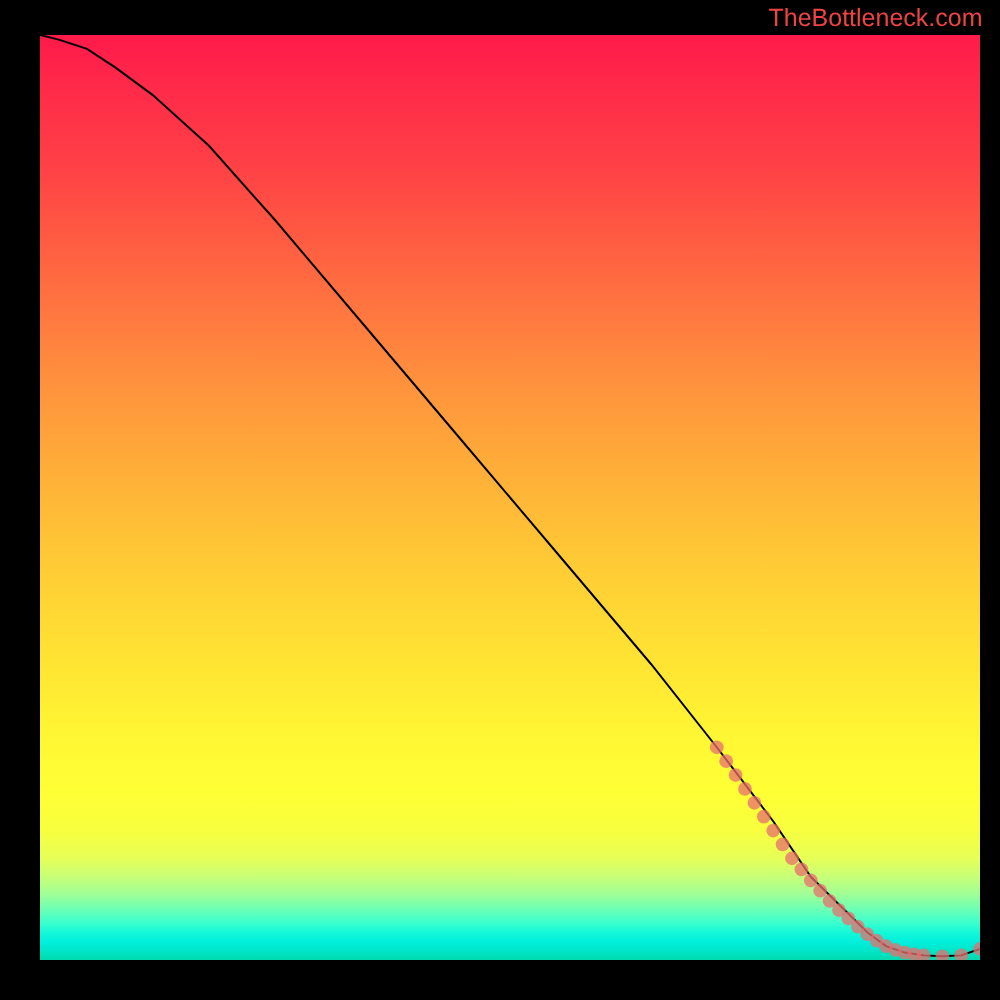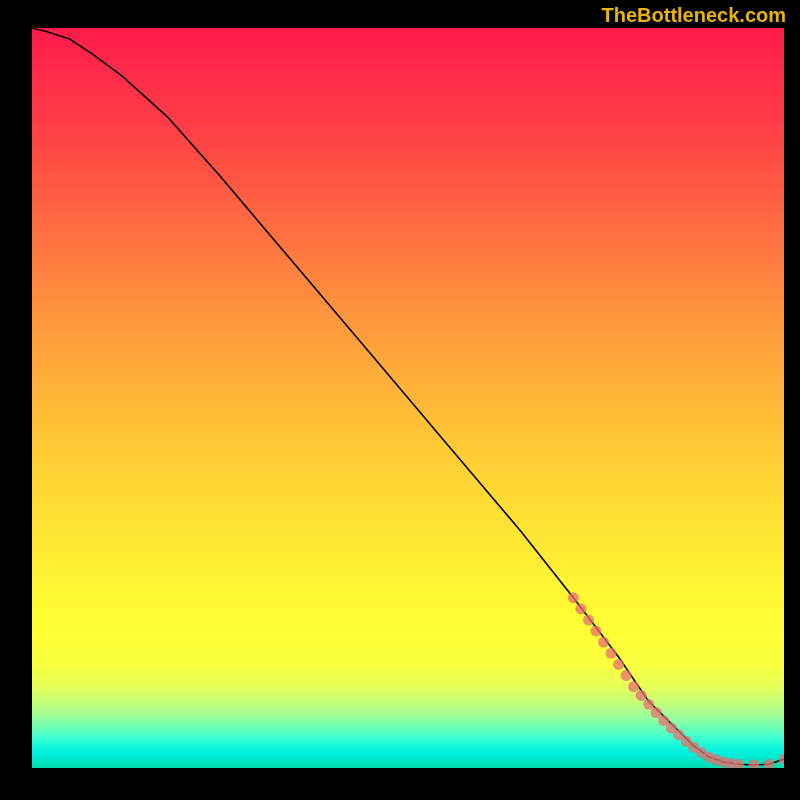--- a/index.html
+++ b/index.html
@@ -14,23 +14,23 @@
   .container {
     position: relative;
     width: 800px;
     height: 800px;
     background: #000;
   }
   .watermark {
     position: absolute;
     top: 4px;
     right: 14px;
-    color: #eab308;
+    color: #ef4444;
     font-size: 20px;
-    font-weight: 700;
+    font-weight: 400;
     z-index: 10;
   }
   .plot-area {
     position: absolute;
     left: 32px;
     top: 28px;
     width: 752px;
     height: 740px;
   }
   .gradient-bg {

